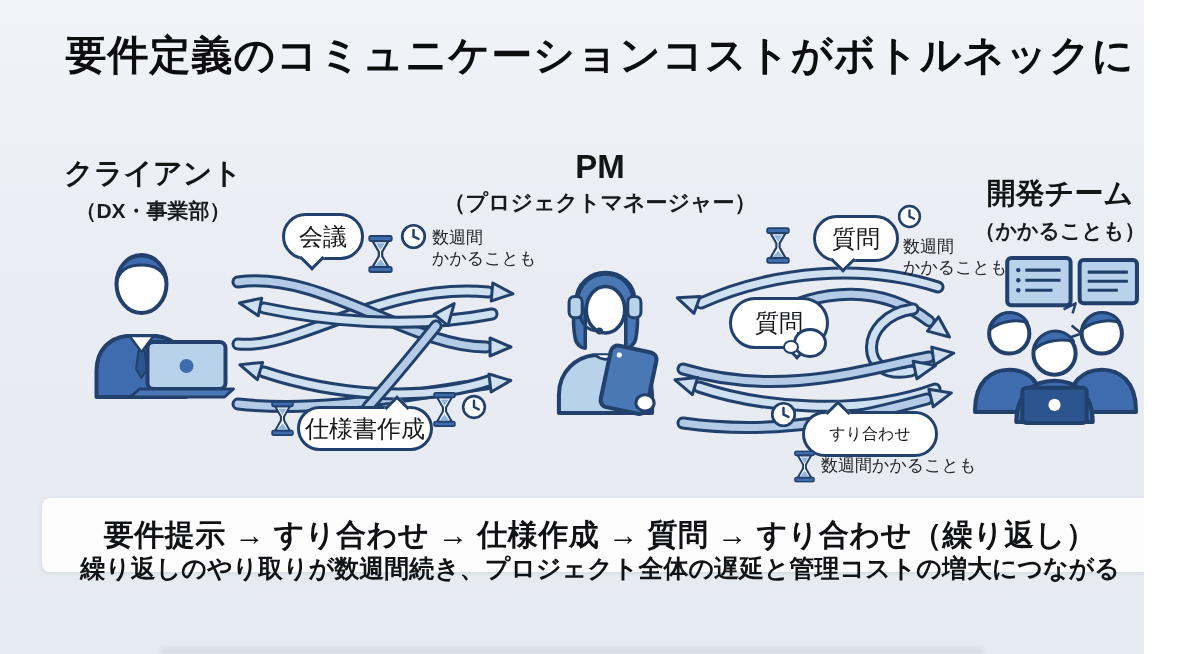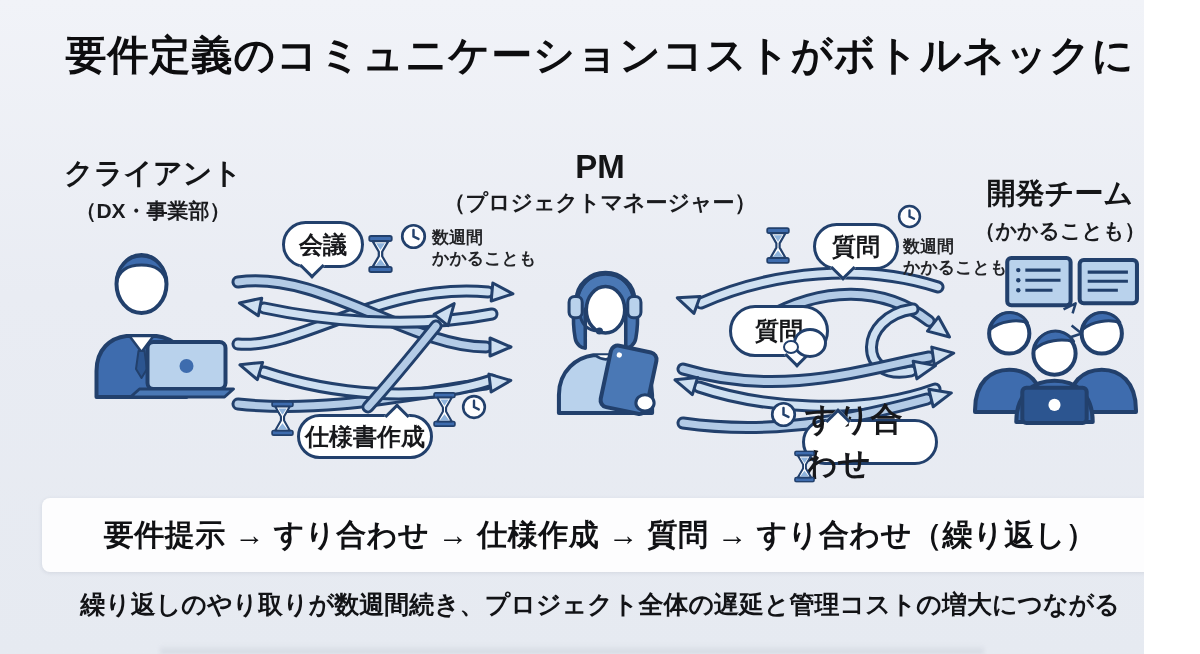--- a/index.html
+++ b/index.html
@@ -25,46 +25,46 @@
   .hdr-pm .actor-sub  { font-size:22px; margin-top:2px; }
   .hdr-dev { left:945px; top:154px; width:230px;margin-top:20px; }
   .hdr-dev .actor-name { font-size:29px; }
   .hdr-dev .actor-sub  { font-size:21px; margin-top:3px; }
 
   .abs { position:absolute; }
 
   .bubble {
     position:absolute; background:#ffffff; border:3px solid #22406c;
     border-radius:26px; display:flex; align-items:center; justify-content:center;
-    font-weight:700; color:#17181b; z-index:6;margin-top:8px;
+    font-weight:400; color:#17181b; z-index:6;
   }
   .bubble::after {
     content:""; position:absolute; width:15px; height:15px; background:#fff;
   }
   .tail-bl::after { left:18px; bottom:-10px; transform:rotate(45deg);
     border-right:3px solid #22406c; border-bottom:3px solid #22406c; }
   .tail-br::after { right:20px; bottom:-10px; transform:rotate(45deg);
     border-right:3px solid #22406c; border-bottom:3px solid #22406c; }
   .tail-tr::after { right:24px; top:-10px; transform:rotate(45deg);
     border-left:3px solid #22406c; border-top:3px solid #22406c; }
   .tail-tl::after { left:24px; top:-10px; transform:rotate(45deg);
     border-left:3px solid #22406c; border-top:3px solid #22406c; }
 
   .note {
-    position:absolute; font-weight:700; color:#232427; font-size:17px;
+    position:absolute; font-weight:400; color:#232427; font-size:17px;
     line-height:1.25; white-space:pre-line; z-index:6;
   }
   .process-bar {
     position:absolute; left:42px; top:498px; width:1116px; height:74px;
     background:#fdfdfe; border-radius:8px; box-shadow:0 1px 4px rgba(40,50,80,.10);
     display:flex; align-items:center; justify-content:center; z-index:7;
   }
   .process-text { font-size:30px; font-weight:900; color:#101114; letter-spacing:.5px; }
   .footer-text {
-    position:absolute; top:588px; left:0; width:1200px; text-align:center;
+    position:absolute; top:552px; left:0; width:1200px; text-align:center;
     font-size:25px; font-weight:900; color:#121316; z-index:7;
   }
   .bottom-smudge {
     position:absolute; bottom:0; left:14%; width:72%; height:9px;
     background:linear-gradient(to bottom, rgba(130,140,160,0), rgba(130,140,160,.20));
     filter:blur(2px); z-index:2;
   }
   svg { overflow:visible; }
   .blob { position:absolute; background:#fff; border:3px solid #22406c; border-radius:50%; z-index:6; }
 </style>
@@ -248,26 +248,27 @@
 
   <div class="bubble tail-br" style="left:729px; top:297px; width:100px; height:52px; font-size:24px;">
     <span>質問</span>
   </div>
   <div class="blob" style="left:793px; top:328px; width:34px; height:30px;"></div>
   <div class="blob" style="left:783px; top:340px; width:16px; height:14px; border-width:2.5px;"></div>
 
   <svg class="abs" style="left:770px; top:401px; z-index:6;" width="27" height="27" viewBox="0 0 24 24">
       <use href="#sym-clock"></use>
     </svg>
-  <div class="bubble tail-tl" style="left:802px; top:411px; width:136px; height:46px; font-size:32px;">
+  <div class="bubble tail-tl" style="left:802px; top:411px; width:136px; height:46px; font-size:16px;">
     <span>すり合わせ</span>
   </div>
   <svg class="abs" style="left:793px; top:450px; z-index:6;" width="23" height="33" viewBox="0 0 24 34">
       <use href="#sym-hourglass"></use>
     </svg>
+  <div class="note" style="left:821px; top:455px; width:240px;">数週間かかることも</div>
 
   <div class="process-bar">
     <span class="process-text">要件提示 → すり合わせ → 仕様作成 → 質問 → すり合わせ（繰り返し）</span>
   </div>
 
   <div class="footer-text">繰り返しのやり取りが数週間続き、プロジェクト全体の遅延と管理コストの増大につながる</div>
 
   <div class="bottom-smudge"></div>
 </div>
 

